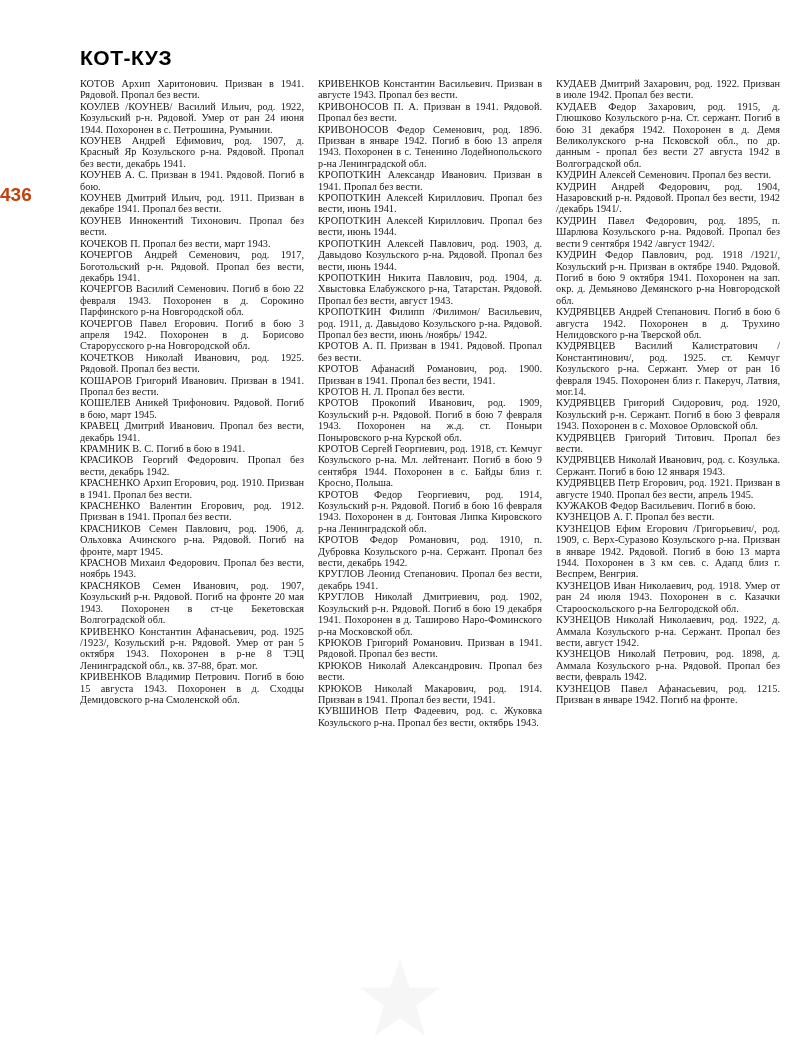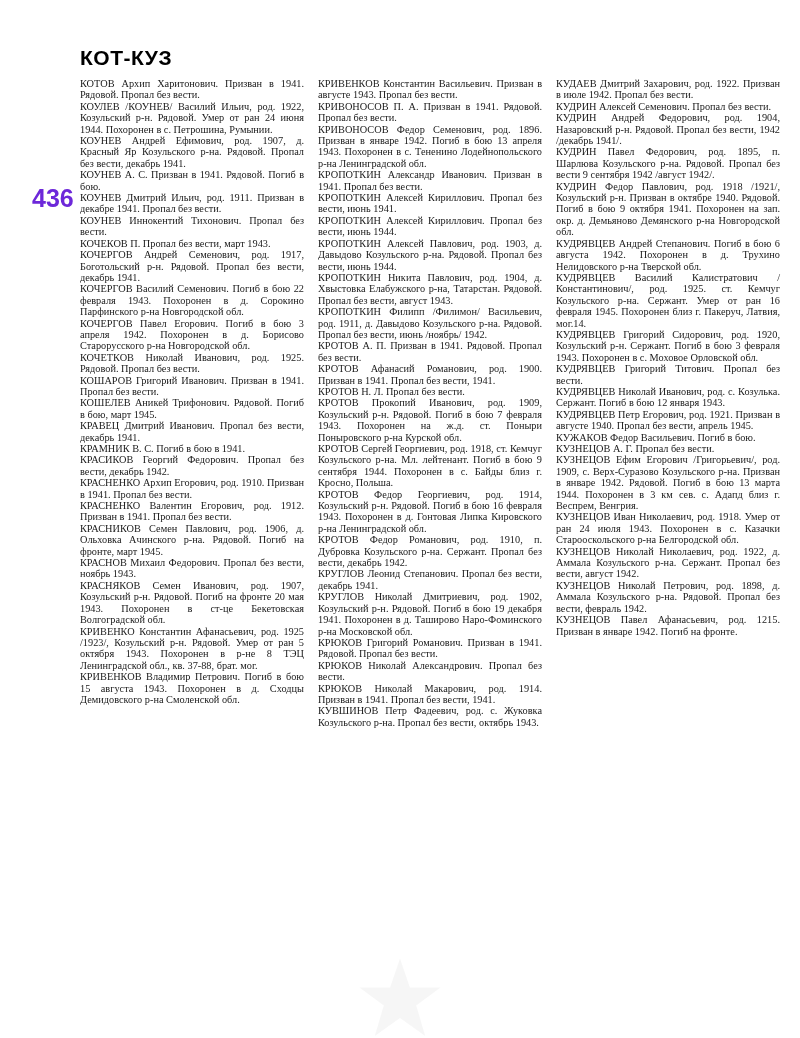--- a/index.html
+++ b/index.html
@@ -32,26 +32,26 @@
     top: 0px;
     font-family: "Liberation Sans", sans-serif;
     font-weight: bold;
     font-size: 21px;
     letter-spacing: 0.5px;
     color: #000;
     margin-top: 8px;
   }
   .folio {
     position: absolute;
-    left: 32px;
+    left: 0;
     top: 184px;
     font-family: "Liberation Sans", sans-serif;
     font-weight: bold;
-    font-size: 25px;
-    color: #6d28d9;
+    font-size: 19px;
+    color: #c2410c;
   }
   .columns {
     position: absolute;
     left: 80px;
     top: 78px;
     width: 700px;
     display: flex;
     gap: 14px;
   }
   .col {
@@ -139,20 +139,21 @@
       <p class="entry">КРУГЛОВ Леонид Степанович. Пропал без вести, декабрь 1941.</p>
       <p class="entry">КРУГЛОВ Николай Дмитриевич, род. 1902, Козульский р-н. Рядовой. Погиб в бою 19 декабря 1941. Похоронен в д. Таширово Наро-Фоминского р-на Московской обл.</p>
       <p class="entry">КРЮКОВ Григорий Романович. Призван в 1941. Рядовой. Пропал без вести.</p>
       <p class="entry">КРЮКОВ Николай Александрович. Пропал без вести.</p>
       <p class="entry">КРЮКОВ Николай Макарович, род. 1914. Призван в 1941. Пропал без вести, 1941.</p>
       <p class="entry">КУВШИНОВ Петр Фадеевич, род. с. Жуковка Козульского р-на. Пропал без вести, октябрь 1943.</p>
     </div>
 
     <div class="col">
       <p class="entry">КУДАЕВ Дмитрий Захарович, род. 1922. Призван в июле 1942. Пропал без вести.</p>
+      <p class="entry">КУДАЕВ Федор Захарович, род. 1915, д. Глюшково Козульского р-на. Ст. сержант. Погиб в бою 31 декабря 1942. Похоронен в д. Демя Великолукского р-на Псковской обл., по др. данным - пропал без вести 27 августа 1942 в Волгоградской обл.</p>
       <p class="entry">КУДРИН Алексей Семенович. Пропал без вести.</p>
       <p class="entry">КУДРИН Андрей Федорович, род. 1904, Назаровский р-н. Рядовой. Пропал без вести, 1942 /декабрь 1941/.</p>
       <p class="entry">КУДРИН Павел Федорович, род. 1895, п. Шарлюва Козульского р-на. Рядовой. Пропал без вести 9 сентября 1942 /август 1942/.</p>
       <p class="entry">КУДРИН Федор Павлович, род. 1918 /1921/, Козульский р-н. Призван в октябре 1940. Рядовой. Погиб в бою 9 октября 1941. Похоронен на зап. окр. д. Демьяново Демянского р-на Новгородской обл.</p>
       <p class="entry">КУДРЯВЦЕВ Андрей Степанович. Погиб в бою 6 августа 1942. Похоронен в д. Трухино Нелидовского р-на Тверской обл.</p>
       <p class="entry">КУДРЯВЦЕВ Василий Калистратович /Константинович/, род. 1925. ст. Кемчуг Козульского р-на. Сержант. Умер от ран 16 февраля 1945. Похоронен близ г. Пакеруч, Латвия, мог.14.</p>
       <p class="entry">КУДРЯВЦЕВ Григорий Сидорович, род. 1920, Козульский р-н. Сержант. Погиб в бою 3 февраля 1943. Похоронен в с. Моховое Орловской обл.</p>
       <p class="entry">КУДРЯВЦЕВ Григорий Титович. Пропал без вести.</p>
       <p class="entry">КУДРЯВЦЕВ Николай Иванович, род. с. Козулька. Сержант. Погиб в бою 12 января 1943.</p>
       <p class="entry">КУДРЯВЦЕВ Петр Егорович, род. 1921. Призван в августе 1940. Пропал без вести, апрель 1945.</p>

